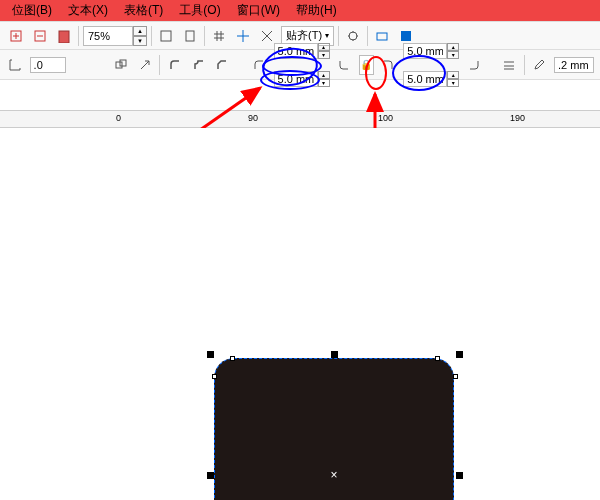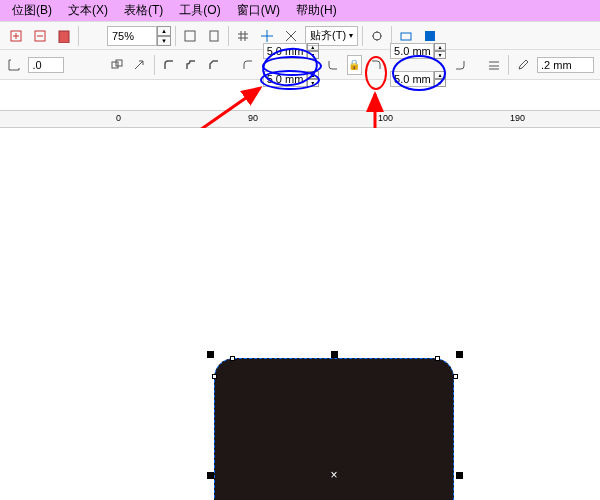--- a/index.html
+++ b/index.html
@@ -1,28 +1,28 @@
 <!DOCTYPE html>
 <html><head>
 <meta charset="utf-8">
 <style>
   * { box-sizing: border-box; margin: 0; padding: 0; }
   body { width: 600px; height: 500px; font-family: "Microsoft YaHei", sans-serif; font-size: 11px; background: #fff; overflow: hidden; position: relative; }
   
-  .menubar { background: #f0abfc; height: 22px; display: flex; align-items: center; padding-left: 4px; border-bottom: 1px solid #ddd; }
+  .menubar { background: #ef4444; height: 22px; display: flex; align-items: center; padding-left: 4px; border-bottom: 1px solid #ddd; }
   .menubar span { padding: 0 8px; font-size: 12px; cursor: default; }
   
   .toolbar1 { background: #f8f8f8; height: 28px; display: flex; align-items: center; gap: 4px; padding: 0 6px; border-bottom: 1px solid #ddd; }
   .toolbar2 { background: #f8f8f8; height: 30px; display: flex; align-items: center; gap: 6px; padding: 0 6px; border-bottom: 1px solid #ddd; }
   
   .icon-btn { width: 20px; height: 20px; border: 1px solid transparent; display: inline-flex; align-items: center; justify-content: center; font-size: 12px; background: transparent; }
   .icon-red { color: #c00; }
   .sep { width: 1px; height: 20px; background: #ccc; }
   
-  .zoom { display: flex; align-items: center; margin-left: 24px; }
+  .zoom { display: flex; align-items: center; }
   .zoom input { width: 50px; height: 20px; font-size: 11px; padding: 0 4px; border: 1px solid #bbb; }
   .zoom .arrow { width: 14px; height: 10px; border: 1px solid #999; display: flex; align-items: center; justify-content: center; font-size: 7px; line-height: 1; }
   
   .dropdown { display: inline-flex; align-items: center; border: 1px solid #bbb; height: 20px; padding: 0 4px; font-size: 11px; background: #fff; }
   .dropdown::after { content: "▾"; margin-left: 3px; font-size: 8px; }
   
   .num-field { display: inline-flex; align-items: center; }
   .num-field input { width: 44px; height: 16px; font-size: 11px; padding: 0 3px; border: 1px solid #bbb; }
   .num-stack { display: flex; flex-direction: column; }
   .num-stack .arrow { width: 12px; height: 8px; border: 1px solid #999; font-size: 6px; line-height: 1; text-align: center; }
@@ -242,21 +242,21 @@
         <path d="M2 4h10M2 8h10M2 11h10" stroke="#555" stroke-width="1"></path>
       </svg>
     </div>
   <div class="sep"></div>
   <div class="icon-btn">
       <svg width="14" height="14">
         <path d="M3 11l1-3 6-6 2 2-6 6z" fill="none" stroke="#555"></path>
       </svg>
     </div>
   <div class="num-field">
-      <input style="width: 57px;" value=".2 mm">
+      <input style="width: 40px;" value=".2 mm">
     </div>
 </div>
 
 <div class="ruler-h">
   <span class="tick" style="left:116px">0</span>
   <span class="tick" style="left:248px">90</span>
   <span class="tick" style="left:378px">100</span>
   <span class="tick" style="left:510px">190</span>
 </div>
 

